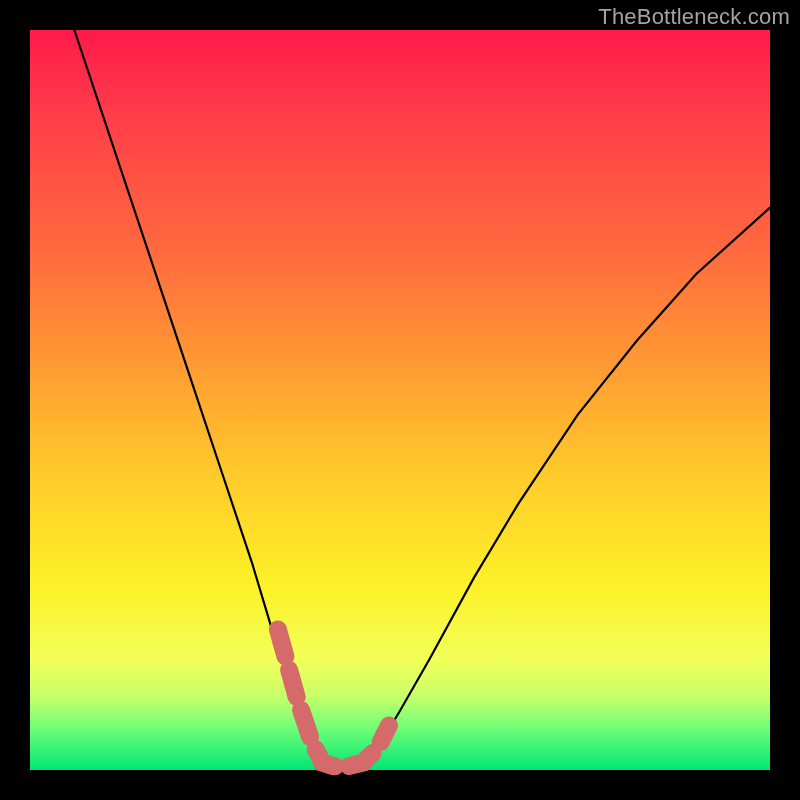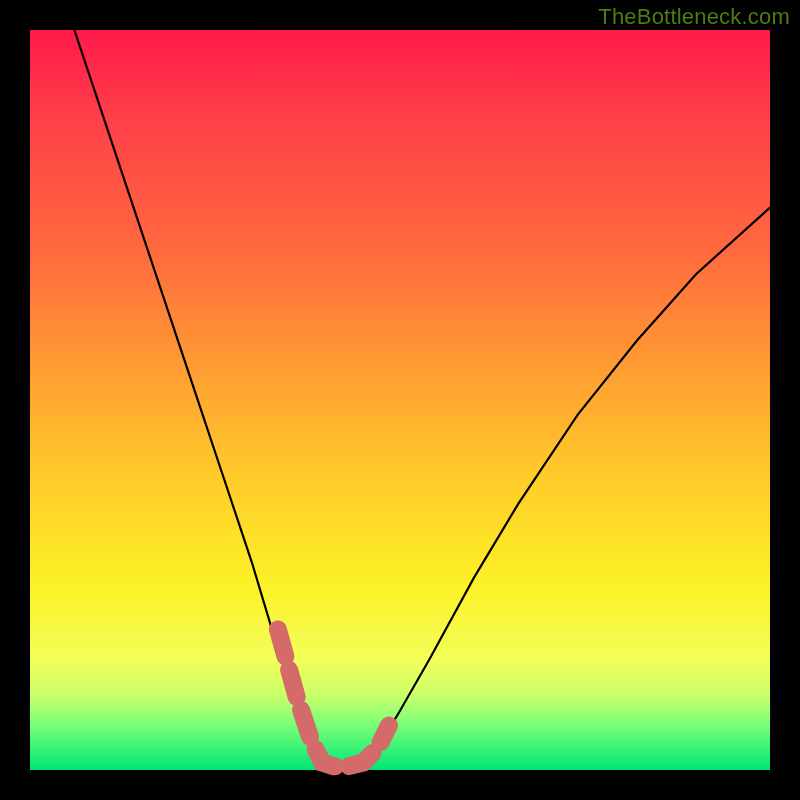--- a/index.html
+++ b/index.html
@@ -42,21 +42,21 @@
     left: 0;
     top: 0;
     width: 740px;
     height: 740px;
     overflow: visible;
   }
   .watermark {
     position: absolute;
     top: 4px;
     right: 10px;
-    color: #4d7c0f;
+    color: #a3a3a3;
     font-size: 22px;
     letter-spacing: 0.2px;
     user-select: none;
   }
 </style>
 </head>
 <body>
 
 <div class="frame">
   <div class="watermark">TheBottleneck.com</div>

